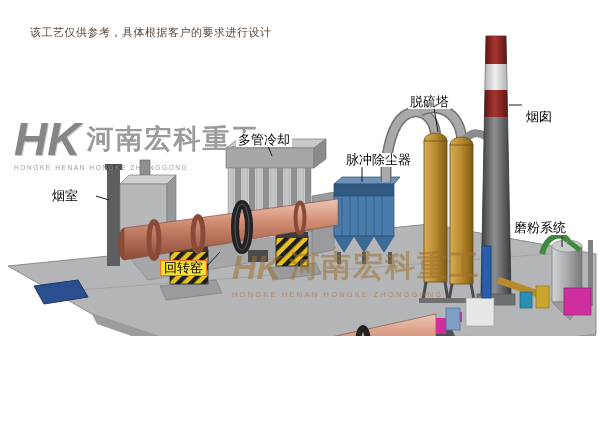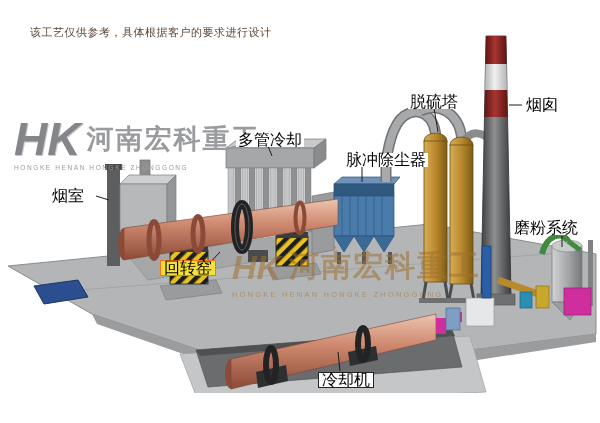--- a/index.html
+++ b/index.html
@@ -1,33 +1,33 @@
 <!DOCTYPE html>
 <html style="--kiln-light: #edc4b0; --kiln-body: #cf8a70; --kiln-dark: #8c4a37; --dust-collector-blue: #4a7cab; --tower-tan: #b9892e; --chimney-red: #a83531; --platform-gray: #b4b5b7; --hazard-yellow: #e8c21c; --label-yellow: #f5e13a; --magenta-unit: #cf2f9e; --pipe-green: #3f8a3f; --pool-blue: #2a4e8f;"><head>
 <meta charset="utf-8">
 <style>
   html,body{margin:0;padding:0;background:#fff;font-family:"Liberation Sans",sans-serif;}
-  .stage{position:relative;width:600px;height:393px;background:#fff;overflow:hidden;}
+  .stage{position:relative;width:600px;height:336px;background:#fff;overflow:hidden;}
   .stage svg{position:absolute;left:0;top:0;}
   .disclaimer{position:absolute;left:30px;top:25px;font-size:11px;color:#5b4636;letter-spacing:0.5px;}
   
   .logo-left{position:absolute;left:14px;top:116px;width:200px;color:#95969a;}
   .logo-left .row{display:flex;align-items:center;gap:6px;}
   .logo-mark{font-size:46px;font-weight:bold;font-style:italic;line-height:1;color:#85868a;
              text-shadow:1px 1px 0 #c9cacc;}
   .logo-cn{font-size:27px;font-weight:bold;letter-spacing:2px;color:#9a9b9f;white-space:nowrap;}
   .logo-en{font-size:6.5px;letter-spacing:1.6px;color:#9a9b9f;margin-top:2px;white-space:nowrap;}
   
   .wm-center{position:absolute;left:232px;top:246px;width:260px;color:rgba(158,113,48,.55);}
   .wm-center .row{display:flex;align-items:center;gap:8px;}
   .wm-mark{font-size:34px;font-weight:bold;font-style:italic;line-height:1;}
   .wm-cn{font-size:30px;font-weight:bold;letter-spacing:2px;white-space:nowrap;}
   .wm-en{font-size:7.5px;letter-spacing:2.2px;margin-top:3px;white-space:nowrap;}
   
-  .lbl{position:absolute;font-size:16px;color:#000;background:#fff;padding:0 2px;line-height:14px;white-space:nowrap;}
+  .lbl{position:absolute;font-size:13px;color:#000;background:#fff;padding:0 2px;line-height:14px;white-space:nowrap;}
   .lbl.boxed{border:1px solid #222;padding:0 3px;}
   .lbl.yellow{background:var(--label-yellow,#f5e13a);border:1px solid #f97316;padding:0 3px;}
 </style>
 </head>
 <body>
 
 <div class="stage">
 
 <svg width="600" height="423" viewBox="0 0 600 423">
   <defs>
@@ -227,18 +227,18 @@
       <div class="wm-mark">HK</div>
       <div class="wm-cn">河南宏科重工</div>
     </div>
     <div class="wm-en">HONGKE HENAN HONGKE ZHONGGONG</div>
   </div>
 
   <div class="lbl" style="left:50px;top:189px;text-align:center;">烟室</div>
   <div class="lbl" style="left:236px;top:133px;">多管冷却</div>
   <div class="lbl" style="left:344px;top:153px;">脉冲除尘器</div>
   <div class="lbl" style="left:408px;top:95px;">脱硫塔</div>
-  <div class="lbl" style="left:524px;top:98px;">烟囱</div>
+  <div class="lbl" style="left:524px;top:110px;">烟囱</div>
   <div class="lbl yellow" style="left:160px;top:260px;">回转窑</div>
   <div class="lbl boxed" style="left:318px;top:372px;">冷却机</div>
   <div class="lbl" style="left:512px;top:221px;">磨粉系统</div>
 
 </div>
 
 </body></html>

